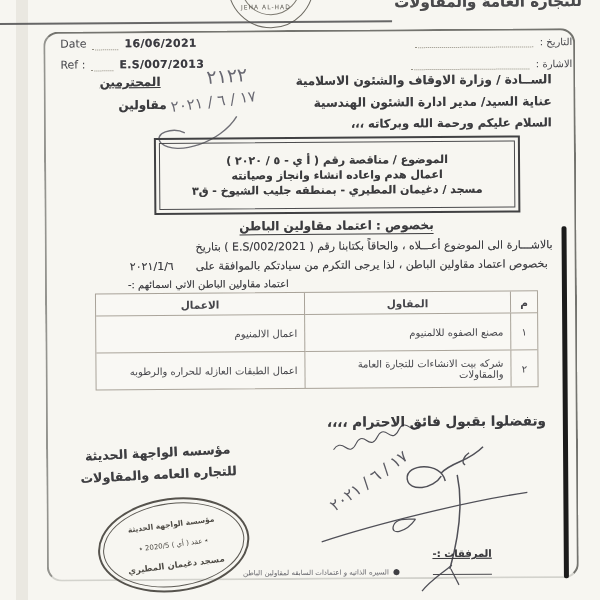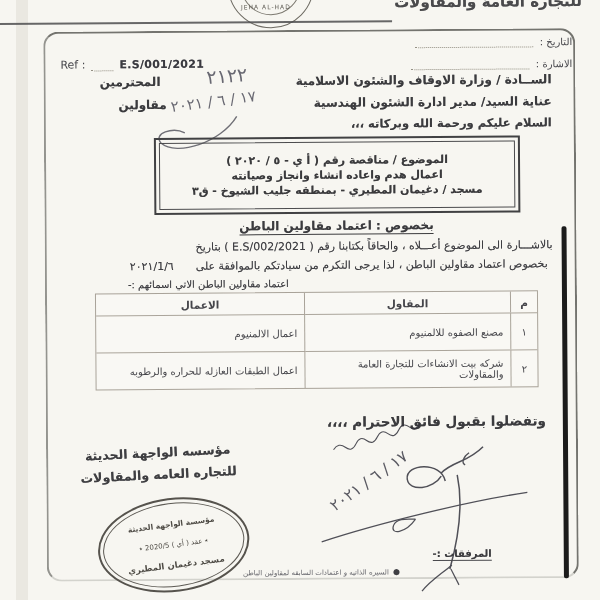--- a/index.html
+++ b/index.html
@@ -57,21 +57,21 @@
   .stamp .o1{position:absolute;inset:0;border:2px solid #56534d;border-radius:50%;}
   .stamp .o2{position:absolute;inset:5px;border:1px solid #5d5a54;border-radius:50%;}
   .stamp .txt{position:absolute;inset:10px 14px;display:flex;flex-direction:column;align-items:center;
               justify-content:space-evenly;color:#4e4b45;font-weight:bold;}
   .st-top{font-size:7.5px;} .st-mid{font-size:7px;font-weight:normal;} .st-bot{font-size:8.5px;}
   
   .sig-date{left:330px;top:498px;font-size:16px;color:#3f3f4a;transform:rotate(-35deg);
             transform-origin:left center;white-space:nowrap;}
   
   .att-label{right:110px;top:549px;font-size:10px;font-weight:bold;}
-  .att-label span{display:inline-block;border-bottom:1px solid #4a4a4e;padding-bottom:1px;}
+  .att-label span{display:inline-block;border-bottom:1px solid #4a4a4e;padding-bottom:15px;text-decoration:underline;}
   .att-item{right:202px;top:568px;font-size:7px;white-space:nowrap;color:#66666c;display:flex;
             gap:4px;align-items:center;direction:rtl;}
   .bullet{font-size:8px;color:#3f3f44;}
 </style>
 </head>
 <body>
 
 <div class="page">
   <div class="abs left-streak"></div>
   <div class="doc">
@@ -82,37 +82,42 @@
     <div class="abs logo-arc-text">JEHA AL-HAD</div>
 
     <div class="abs top-company-clip">
       <span class="soft">للتجارة العامة والمقاولات</span>
     </div>
     <div class="abs top-rule"></div>
 
     <div class="abs border-box"></div>
     <div class="abs right-thick"></div>
 
+    <div class="abs field-row" style="left:62px;top:36px;">
+      <span class="lbl">Date</span>
+      <span class="leader" style="width:26px;"></span>
+      <span class="val soft">16/06/2021</span>
+    </div>
     <div class="abs field-row" style="left:62px;top:57px;">
       <span class="lbl">Ref :</span>
       <span class="leader" style="width:22px;"></span>
-      <span class="val soft">E.S/001/2021</span>
+      <span class="val soft">E.S/007/2013</span>
     </div>
 
     <div class="abs field-row rtl" style="right:26px;top:38px;">
       <span class="lbl" style="font-size:10px;text-align:right;">التاريخ :</span>
       <span class="leader" style="width:118px;"></span>
     </div>
     <div class="abs field-row rtl" style="right:26px;top:60px;">
       <span class="lbl" style="font-size:10px;">الاشارة :</span>
       <span class="leader" style="width:118px;"></span>
     </div>
 
     <div class="abs rec rtl soft" style="right:47px;top:74px;">الســادة / وزارة الاوقاف والشئون الاسلامية</div>
-    <div class="abs rec soft" style="left:100px;top:74px;width:62px;">المحترمين</div>
+    <div class="abs rec soft" style="left:100px;top:74px;width:62px;text-decoration:underline;">المحترمين</div>
     <div class="abs rec rtl soft" style="right:47px;top:96px;">عناية السيد/ مدير ادارة الشئون الهندسية</div>
     <div class="abs rec soft" style="left:112px;top:97px;width:56px;">مقاولين</div>
     <div class="abs rec rtl soft" style="right:47px;top:117px;font-size:11.5px;">السلام عليكم ورحمة الله وبركاته ،،،</div>
 
     <div class="abs hw" style="left:208px;top:64px;font-size:19px;letter-spacing:3px;transform:rotate(-4deg);">٢١٢٢</div>
     <div class="abs hw rtl" style="left:172px;top:92px;font-size:15px;transform:rotate(-7deg);white-space:nowrap;">١٧ / ٦ / ٢٠٢١</div>
     <svg class="abs" style="left:150px;top:112px;" width="92" height="44" viewBox="0 0 92 44">
       <path d="M88,4 C72,30 28,44 12,30 C4,20 24,14 36,20" fill="none" stroke="#4d4d58" stroke-width="1.4" opacity=".8"></path>
     </svg>
 

